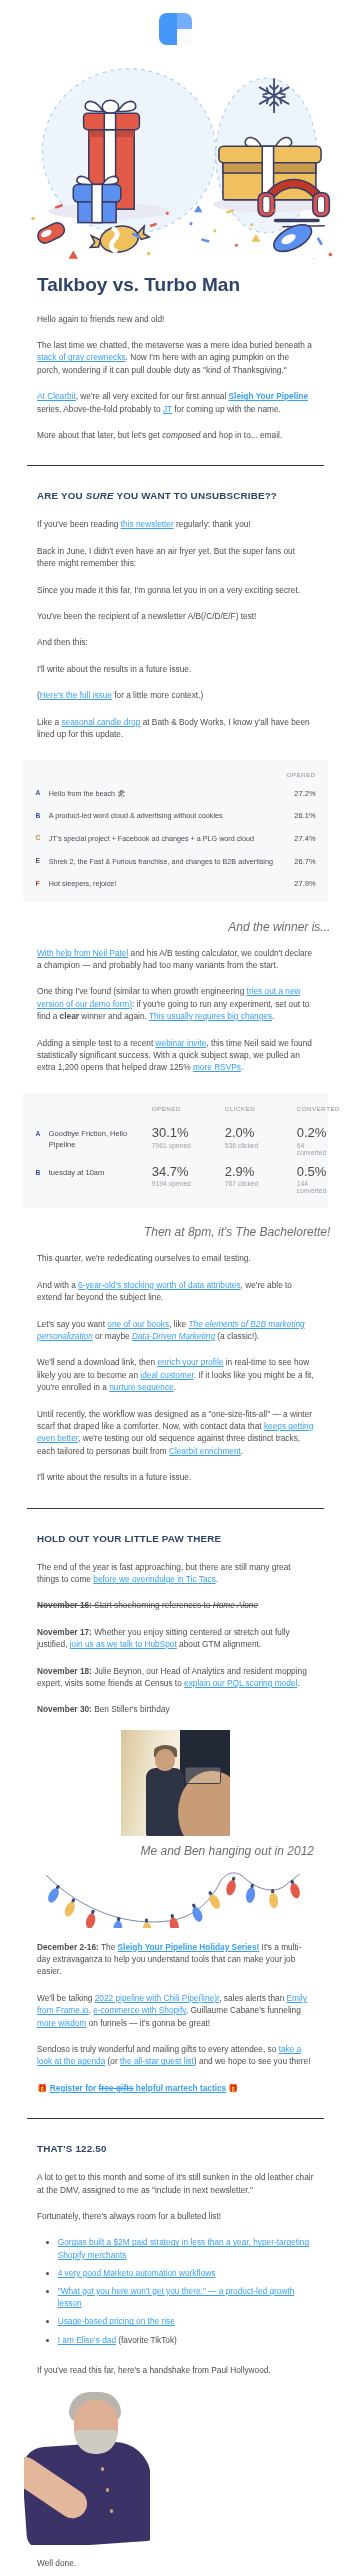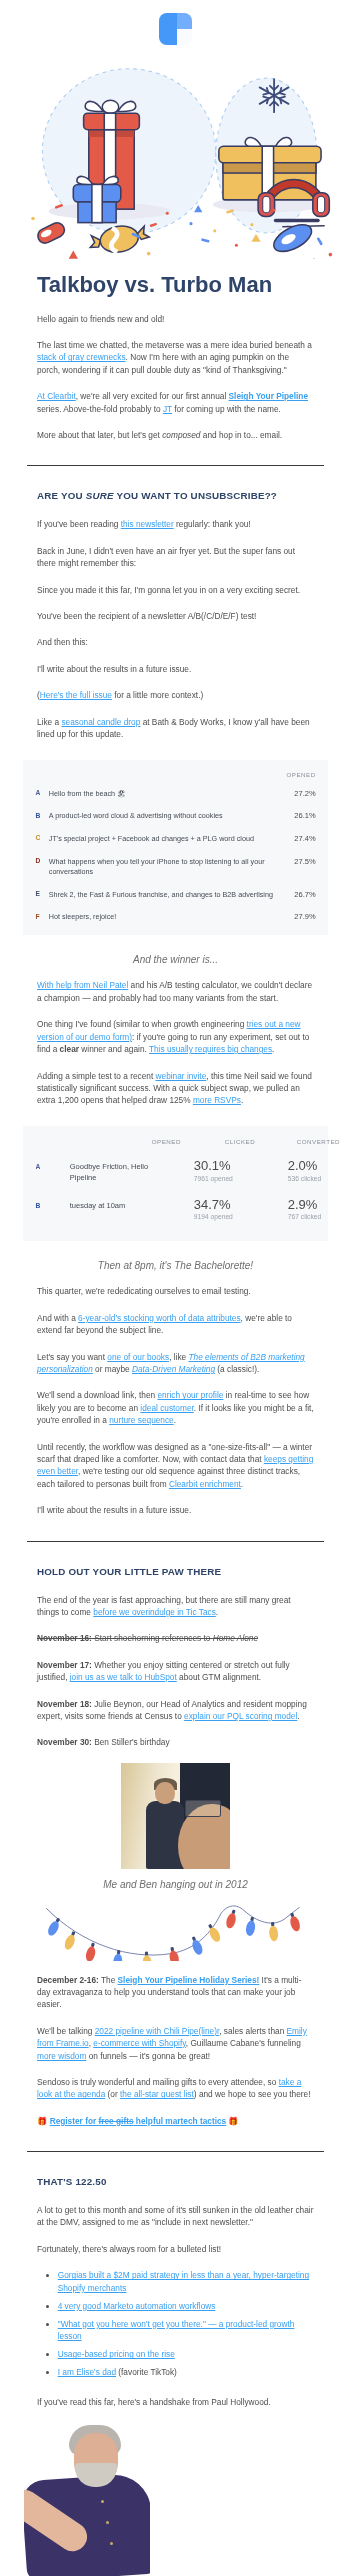--- a/index.html
+++ b/index.html
@@ -9,44 +9,44 @@
   
   .logo{width:33px;height:32px;margin:13.4px auto 0;border-radius:7.7px;overflow:hidden;position:relative;background:#fafbfe;}
   .logo .l-left{position:absolute;left:0;top:0;width:55%;height:100%;background:#4598f8;}
   .logo .l-tr{position:absolute;right:0;top:0;width:45%;height:50%;background:#72aefb;}
   .logo .l-br{position:absolute;right:0;bottom:0;width:45%;height:50%;background:#fafbfe;}
 
   .hero-illo{display:block;margin:6.2px auto 0;}
 
   .content{padding:0 37px;color:#4e4e4e;font-size:8.3px;line-height:12.4px;}
   .content p{margin:0 0 14px;}
-  .title{font-size:22px;line-height:22px;font-weight:bold;color:#2e4468;margin:15.5px 0 16.5px;}
+  .title{font-size:19px;line-height:22px;font-weight:bold;color:#2e4468;margin:15.5px 0 16.5px;}
   .h2{font-size:9.8px;line-height:13.4px;font-weight:bold;color:#2e4468;letter-spacing:0.2px;margin:23px 0 15.5px;}
   .quote{margin:0 0 14px 21px;}
   .divider{border:none;border-top:1.5px solid #3a3a3a;margin:24px 27px 0;}
   .lk{color:#38a0f2;text-decoration:underline;cursor:pointer;}
   .blk{font-weight:bold;text-align:right;}
   .it{font-style:italic;}
   .b{font-weight:bold;}
   .st{text-decoration:line-through;}
   a.lk .st{text-decoration:underline line-through;}
   .struck{text-decoration:line-through;}
-  .caption{text-align:center;font-style:italic;color:#6e6e6e;font-size:10px;line-height:11px;margin:10.3px 20.7px 14px;}
+  .caption{text-align:right;font-style:italic;color:#6e6e6e;font-size:12px;line-height:11px;margin:10.3px 20.7px 14px;}
 
   
   .datatable{background:#f7f8fa;margin:19.6px 23px;padding:10.3px 12.4px 6.2px;}
   .t1-header{text-align:right;font-size:6.2px;letter-spacing:0.5px;color:#8b929b;padding:1px 0 4.1px;}
   .t1-row{display:flex;align-items:flex-start;padding:6.2px 0;}
   .t-letter{width:13.4px;font-size:6.7px;font-weight:bold;flex:none;padding-top:0.5px;}
   .t1-title{flex:1;font-size:7.2px;line-height:10.3px;color:#454c55;padding-right:6.2px;}
   .t1-pct{width:27px;flex:none;text-align:right;font-size:7.5px;color:#4b4b4b;}
 
   .t2-grid{display:grid;grid-template-columns:13.4px 103px 73px 72px 1fr;}
   .t2-head{font-size:6.2px;letter-spacing:0.5px;color:#8b929b;padding:1px 0 5.2px;}
-  .t2-row{margin-top:8.3px;gap:21px;}
+  .t2-row{margin-top:8.3px;}
   .t2-title{font-size:7.5px;color:#454c55;line-height:10.3px;padding-right:6.2px;padding-top:4.1px;}
   .t2-pct{font-size:13px;color:#4b4b4b;}
   .t2-sub{font-size:6.7px;color:#9ba2ab;margin-top:1.5px;}
   .t2-pad{padding-bottom:7.2px;}
 
   ul.blist{margin:0 0 14px;padding-left:20.7px;}
   ul.blist li{margin-bottom:5.7px;}
 
   
   .ben{position:relative;width:109px;height:106px;margin:6.2px auto 0;overflow:hidden;background:linear-gradient(100deg,#d8c698 0%,#efe6cf 30%,#f7f0de 46%,#efe5cd 54%,#efe5cd 100%);}
@@ -222,25 +222,20 @@
       <span class="t-letter" style="color: rgb(45, 79, 158);">B</span>
       <span class="t1-title">A product-led word cloud &amp; advertising without cookies</span>
       <span class="t1-pct">26.1%</span>
     </div>
     <div class="t1-row">
       <span class="t-letter" style="color: rgb(192, 138, 31);">C</span>
       <span class="t1-title">JT's special project + Facebook ad changes + a PLG word cloud</span>
       <span class="t1-pct">27.4%</span>
     </div>
     <div class="t1-row">
-      <span class="t-letter" style="color: rgb(143, 42, 32);">D</span>
-      <span class="t1-title">What happens when you tell your iPhone to stop listening to all your conversations</span>
-      <span class="t1-pct">27.5%</span>
-    </div>
-    <div class="t1-row">
       <span class="t-letter" style="color: rgb(68, 80, 107);">E</span>
       <span class="t1-title">Shrek 2, the Fast &amp; Furious franchise, and changes to B2B advertising</span>
       <span class="t1-pct">26.7%</span>
     </div>
     <div class="t1-row">
       <span class="t-letter" style="color: rgb(161, 74, 42);">F</span>
       <span class="t1-title">Hot sleepers, rejoice!</span>
       <span class="t1-pct">27.9%</span>
     </div>
   </div>

